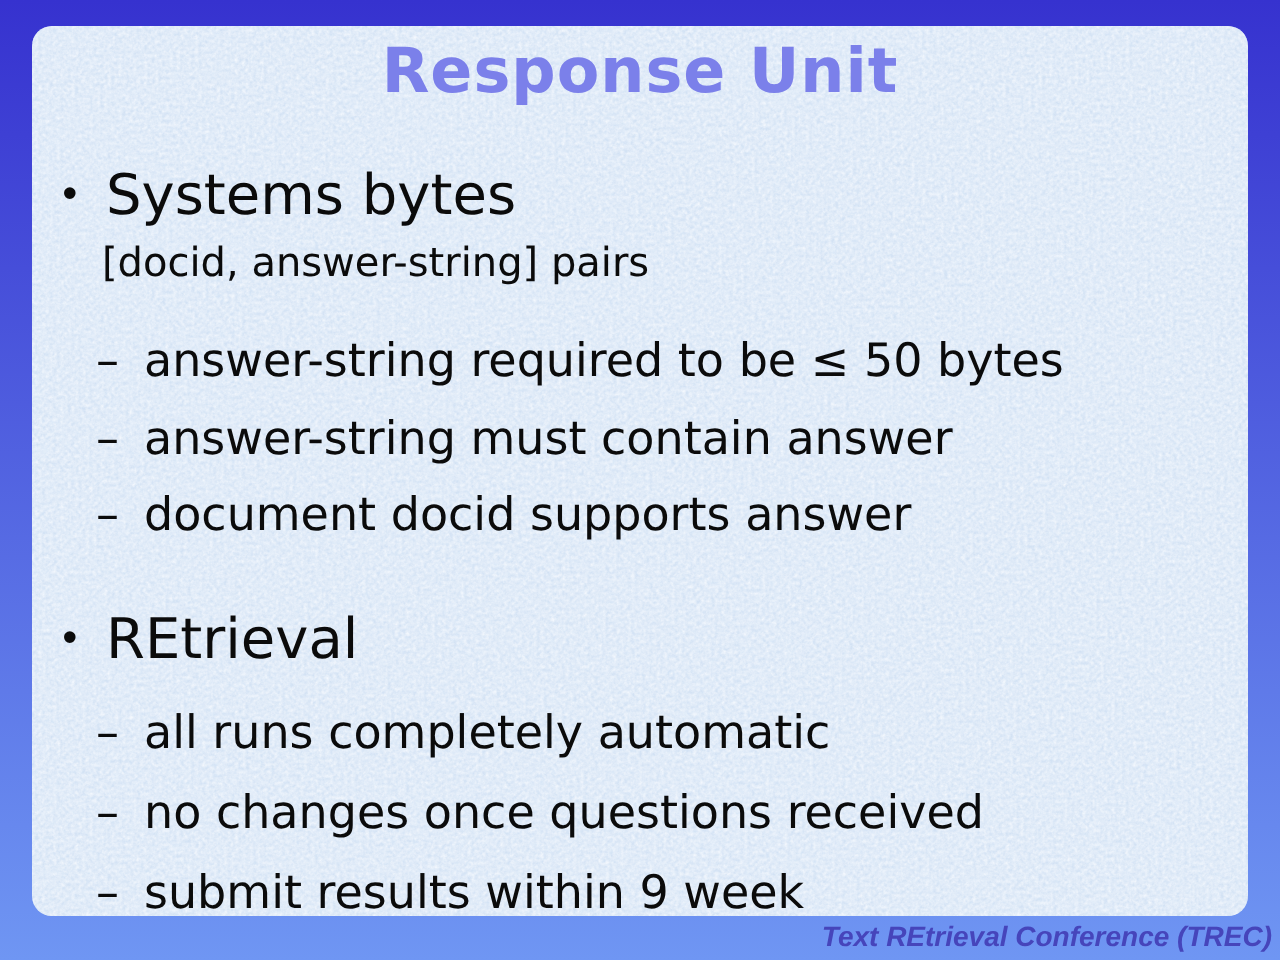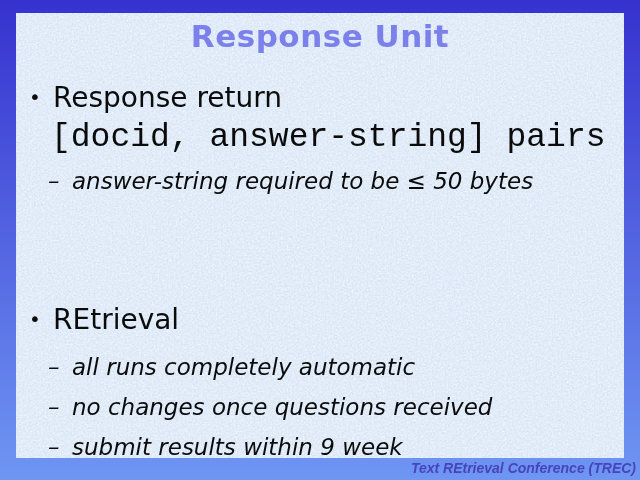--- a/index.html
+++ b/index.html
@@ -4,33 +4,33 @@
 <style>
   html,body{margin:0;padding:0;}
   body{
     width:640px;height:480px;
     position:relative;overflow:hidden;
     background:linear-gradient(180deg,var(--bg-top) 0%,var(--bg-bottom) 100%);
     font-family:"DejaVu Sans",sans-serif;
   }
   .paper{
     position:absolute;left:16px;top:13px;width:608px;height:445px;
-    background:var(--paper);overflow:hidden;
+    background:var(--paper);overflow:hidden;border-radius:10px;
   }
   .tex{position:absolute;left:0;top:0;pointer-events:none;}
   .title{
     position:absolute;top:5px;left:0;width:100%;text-align:center;
     font-size:31px;font-weight:bold;letter-spacing:0.5px;
     color:var(--title);
   }
   .line{position:absolute;white-space:nowrap;color:var(--ink);}
   .main{left:13px;font-size:28px;}
   .main .dot{display:inline-block;width:24px;font-size:20px;vertical-align:3px;text-align:left;}
-  .cont{left:35px;font-size:33px;font-family:Liberation Mono, monospace;}
-  .sub{left:32px;font-size:23px;font-style:italic;}
+  .cont{left:35px;font-size:20px;}
+  .sub{left:32px;font-size:23px;}
   .sub .dash{display:inline-block;width:24px;}
   .footer{
     position:absolute;right:4px;bottom:4px;
     font-family:Liberation Sans, sans-serif;
     font-style:italic;font-weight:bold;font-size:14px;
     color:var(--footer);
   }
 </style>
 </head>
 <body>
@@ -48,26 +48,32 @@
         <feColorMatrix type="matrix" values="0 0 0 0 0.70  0 0 0 0 0.82  0 0 0 0 0.95  0.8 0 0 0 -0.30"></feColorMatrix>
       </filter>
     </defs>
     <rect width="608" height="445" filter="url(#nz2)"></rect>
     <rect width="608" height="445" filter="url(#nz1)"></rect>
   </svg>
 
   <div class="title">Response Unit</div>
 
   <div class="line main" style="top:68px">
-    <span class="dot">•</span><span class="txt">Response return</span>
+    <span class="dot">•</span><span class="txt">Systems bytes</span>
   </div>
   <div class="line cont" style="top:106px">[docid, answer-string] pairs</div>
 
   <div class="line sub" style="top:155px">
     <span class="dash">–</span><span class="txt">answer-string required to be ≤ 50 bytes</span>
+  </div>
+  <div class="line sub" style="top:194px">
+    <span class="dash">–</span><span class="txt">answer-string must contain answer</span>
+  </div>
+  <div class="line sub" style="top:232px">
+    <span class="dash">–</span><span class="txt">document docid supports answer</span>
   </div>
 
   <div class="line main" style="top:290px">
     <span class="dot">•</span><span class="txt">REtrieval</span>
   </div>
 
   <div class="line sub" style="top:381px">
     <span class="dash">–</span><span class="txt">no changes once questions received</span>
   </div>
   <div class="line sub" style="top:341px">

